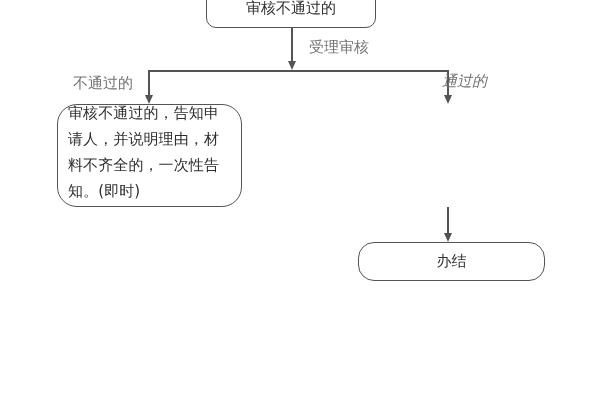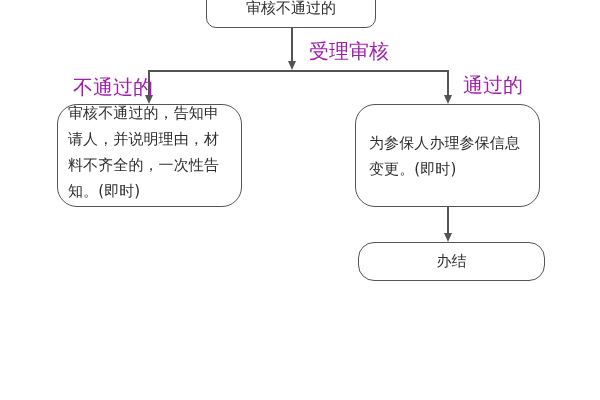--- a/index.html
+++ b/index.html
@@ -68,27 +68,27 @@
   }
   .arrowhead {
     position: absolute;
     width: 0; height: 0;
     border-left: 4.5px solid transparent;
     border-right: 4.5px solid transparent;
     border-top: 9px solid #545454;
   }
   .edge-label {
     position: absolute;
-    font-size: 20px;
-    color: #a21caf;
+    font-size: 15px;
+    color: #737373;
     white-space: nowrap;
   }
   .lbl-review { left: 309px; top: 38px; }
   .lbl-fail   { left: 73px;  top: 74px; font-family: Liberation Mono, monospace; }
-  .lbl-pass   { left: 463px; top: 72px; }
+  .lbl-pass   { left: 442px; top: 72px; font-style: italic; }
 </style>
 </head>
 <body>
 
 <div class="canvas">
 
   <div class="node centered node-start">
     <span>审核不通过的</span>
   </div>
 
@@ -103,23 +103,20 @@
   <span class="edge-label lbl-fail">不通过的</span>
 
   <div class="vline" style="left:447.3px; top:70px; height:26px;"></div>
   <div class="arrowhead" style="left:443.5px; top:95px;"></div>
   <span class="edge-label lbl-pass">通过的</span>
 
   <div class="node node-reject">
     <span>审核不通过的，告知申请人，并说明理由，材料不齐全的，一次性告知。(即时)</span>
   </div>
 
-  <div class="node node-approve">
-    <span>为参保人办理参保信息变更。(即时)</span>
-  </div>
 
   <div class="vline" style="left:447.3px; top:207px; height:27px;"></div>
   <div class="arrowhead" style="left:443.5px; top:233px;"></div>
 
   <div class="node centered node-done">
     <span>办结</span>
   </div>
 
 </div>
 

